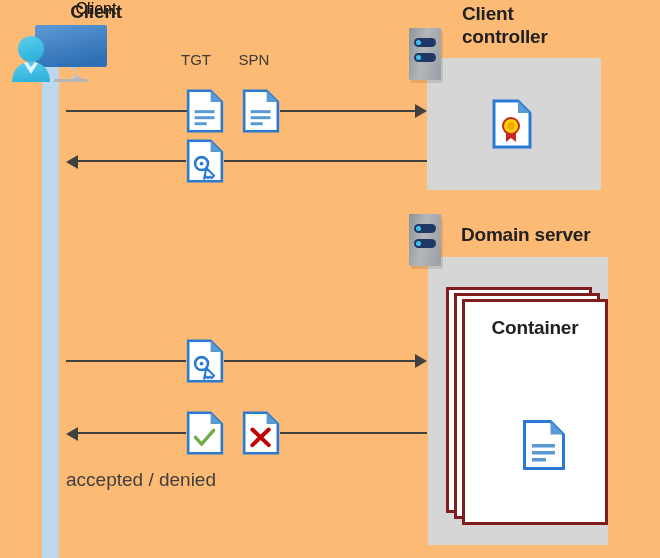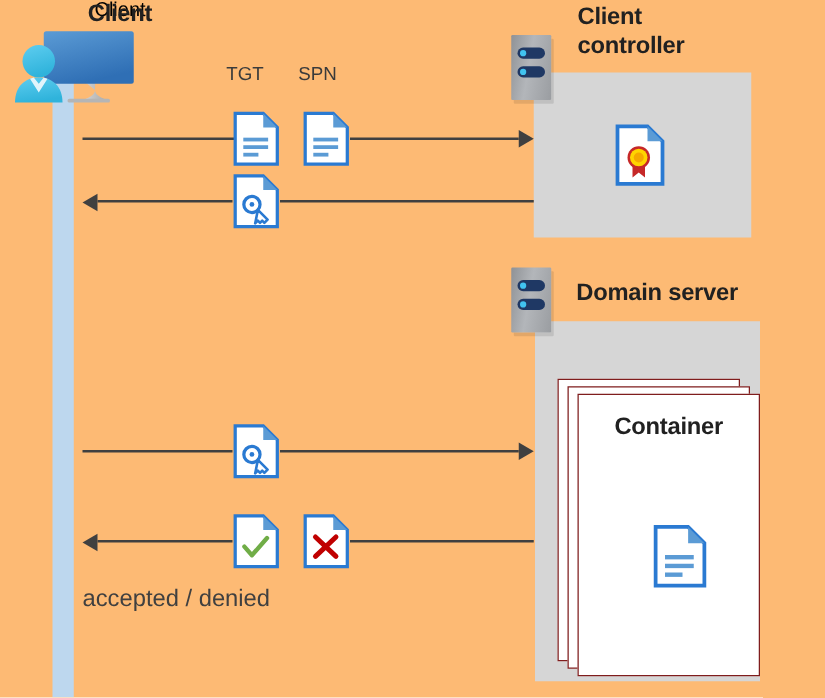--- a/index.html
+++ b/index.html
@@ -93,23 +93,22 @@
   .arrow-head-l {
     width: 0; height: 0;
     border-top: 7px solid transparent;
     border-bottom: 7px solid transparent;
     border-right: 12px solid #404040;
   }
 
   
   .card {
     background: #ffffff;
-    border: 1px solid #7f1d1d;
+    border: 3px solid #7f1d1d;
     box-sizing: border-box;
-    margin-top: 16px;
   }
 
   svg { display: block; }
 </style>
 </head>
 <body>
 
 <div id="canvas">
 
   <div class="abs lifeline"></div>

